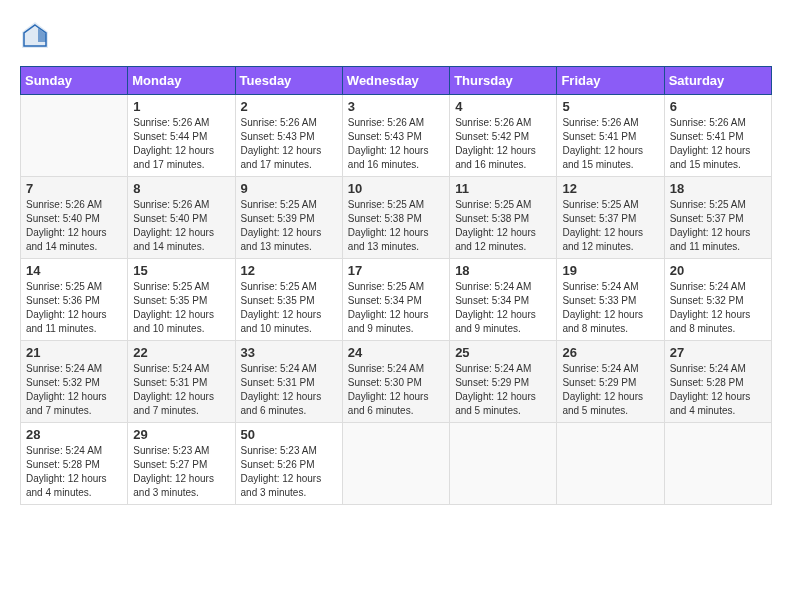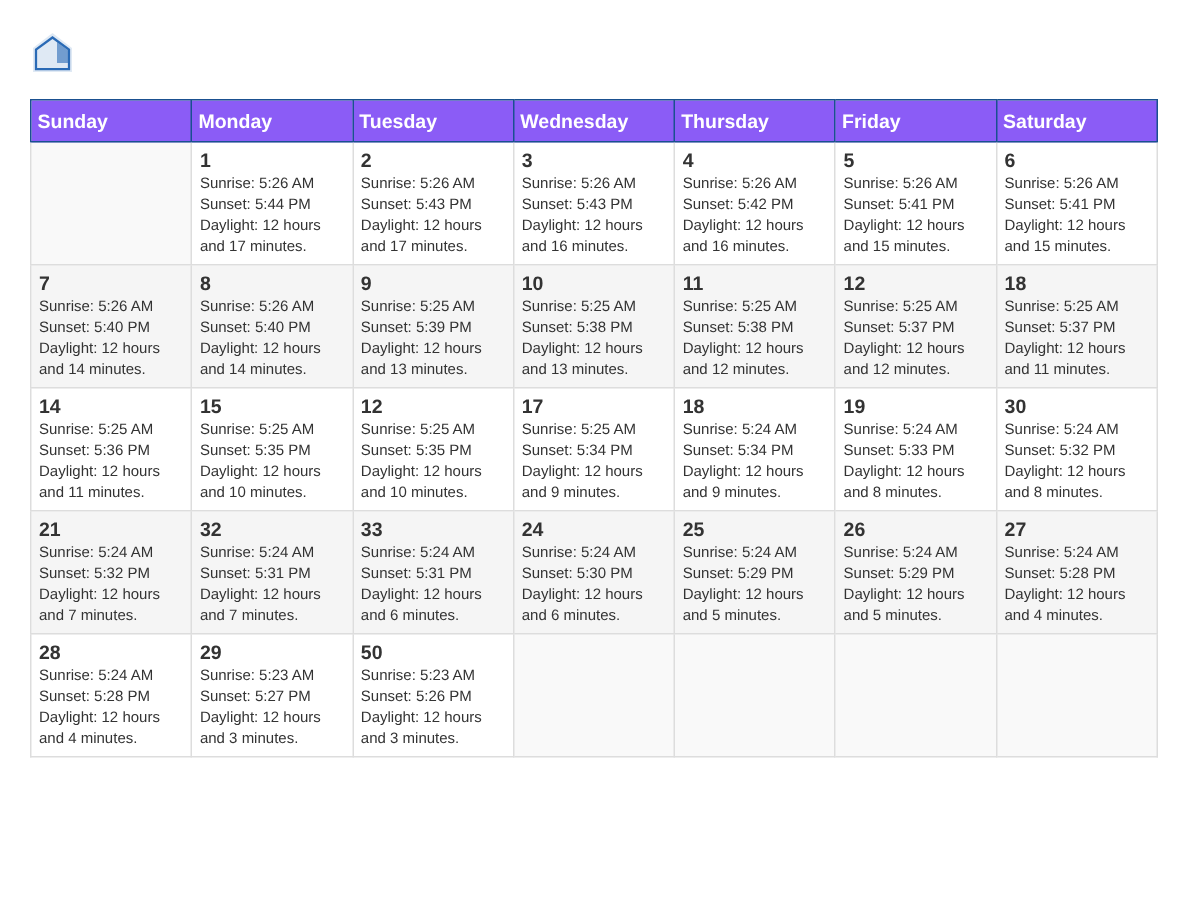--- a/index.html
+++ b/index.html
@@ -260,37 +260,37 @@
 and 9 minutes.</div>
         </td>
         <td>
           <div class="day-num">19</div>
           <div class="day-info" style="white-space: pre-line;">Sunrise: 5:24 AM
 Sunset: 5:33 PM
 Daylight: 12 hours
 and 8 minutes.</div>
         </td>
         <td>
-          <div class="day-num">30</div>
+          <div class="day-num">20</div>
           <div class="day-info" style="white-space: pre-line;">Sunrise: 5:24 AM
 Sunset: 5:32 PM
 Daylight: 12 hours
 and 8 minutes.</div>
         </td>
       </tr>
       <tr class="row-shaded">
         <td>
           <div class="day-num">21</div>
           <div class="day-info" style="white-space: pre-line;">Sunrise: 5:24 AM
 Sunset: 5:32 PM
 Daylight: 12 hours
 and 7 minutes.</div>
         </td>
         <td>
-          <div class="day-num">32</div>
+          <div class="day-num">22</div>
           <div class="day-info" style="white-space: pre-line;">Sunrise: 5:24 AM
 Sunset: 5:31 PM
 Daylight: 12 hours
 and 7 minutes.</div>
         </td>
         <td>
           <div class="day-num">33</div>
           <div class="day-info" style="white-space: pre-line;">Sunrise: 5:24 AM
 Sunset: 5:31 PM
 Daylight: 12 hours

